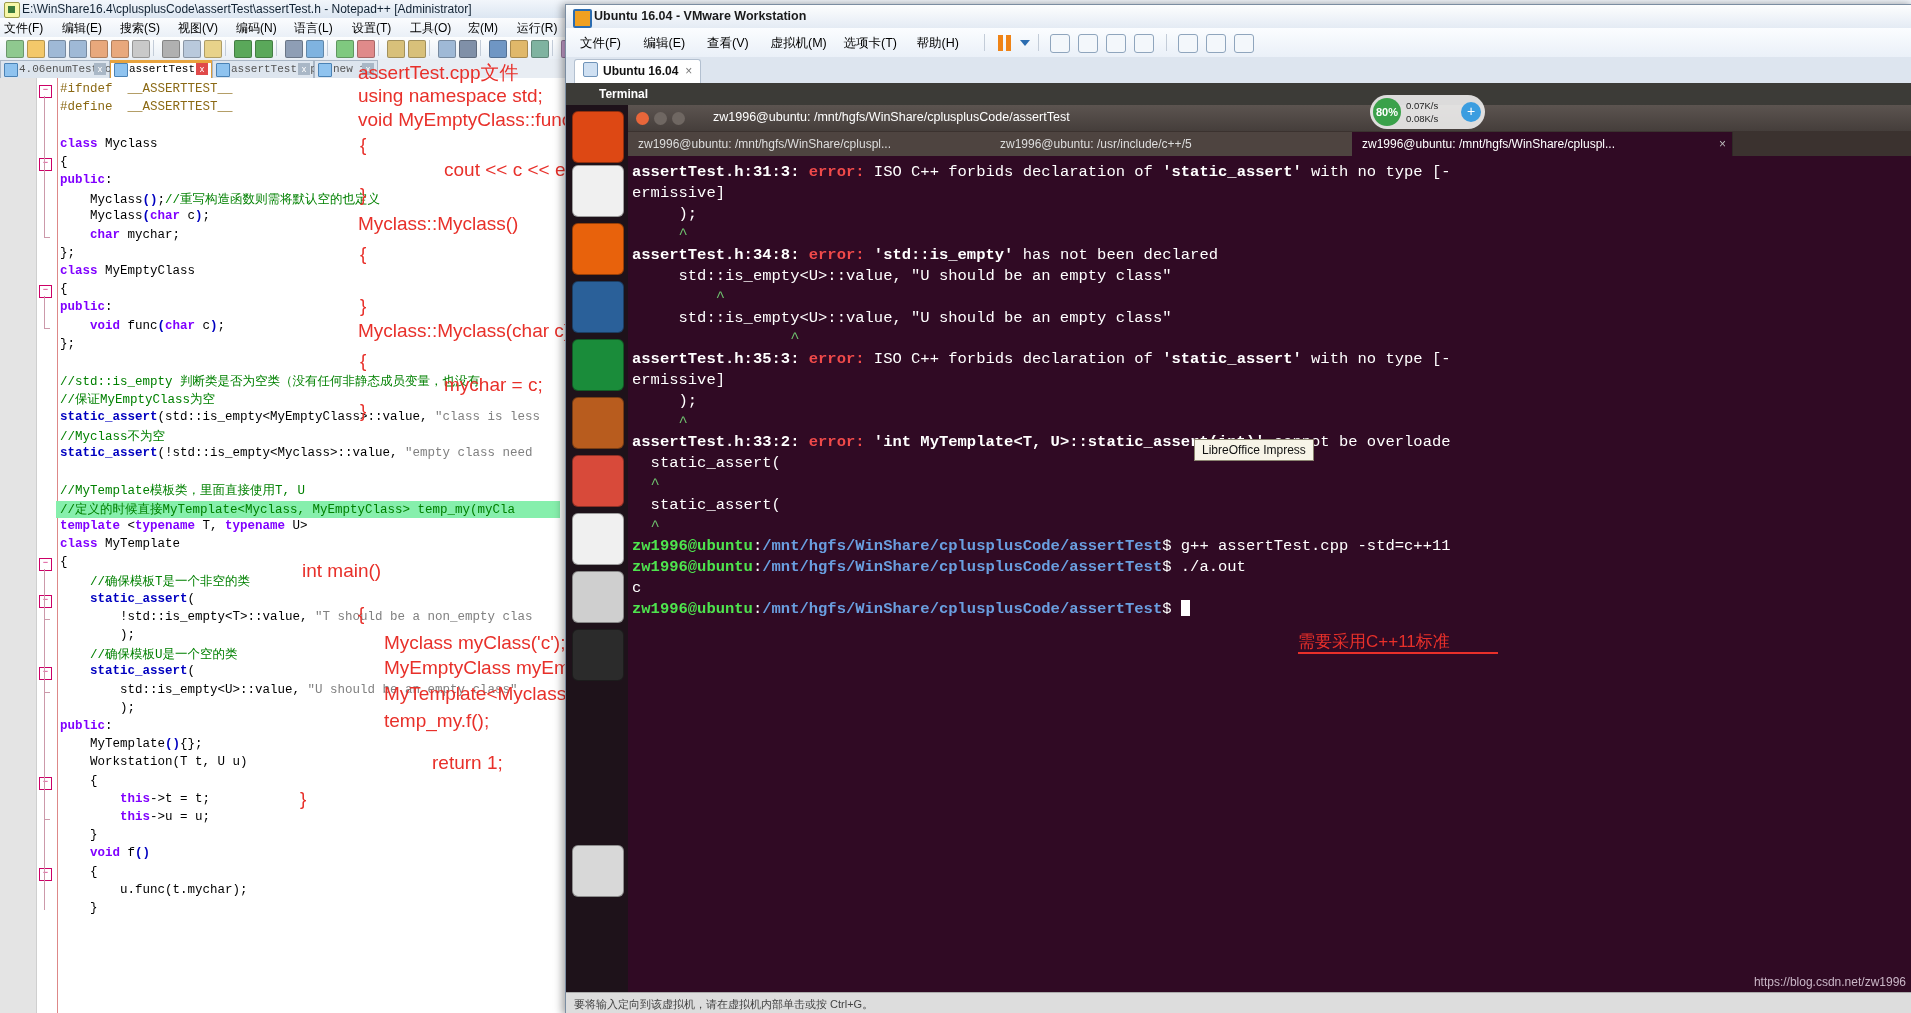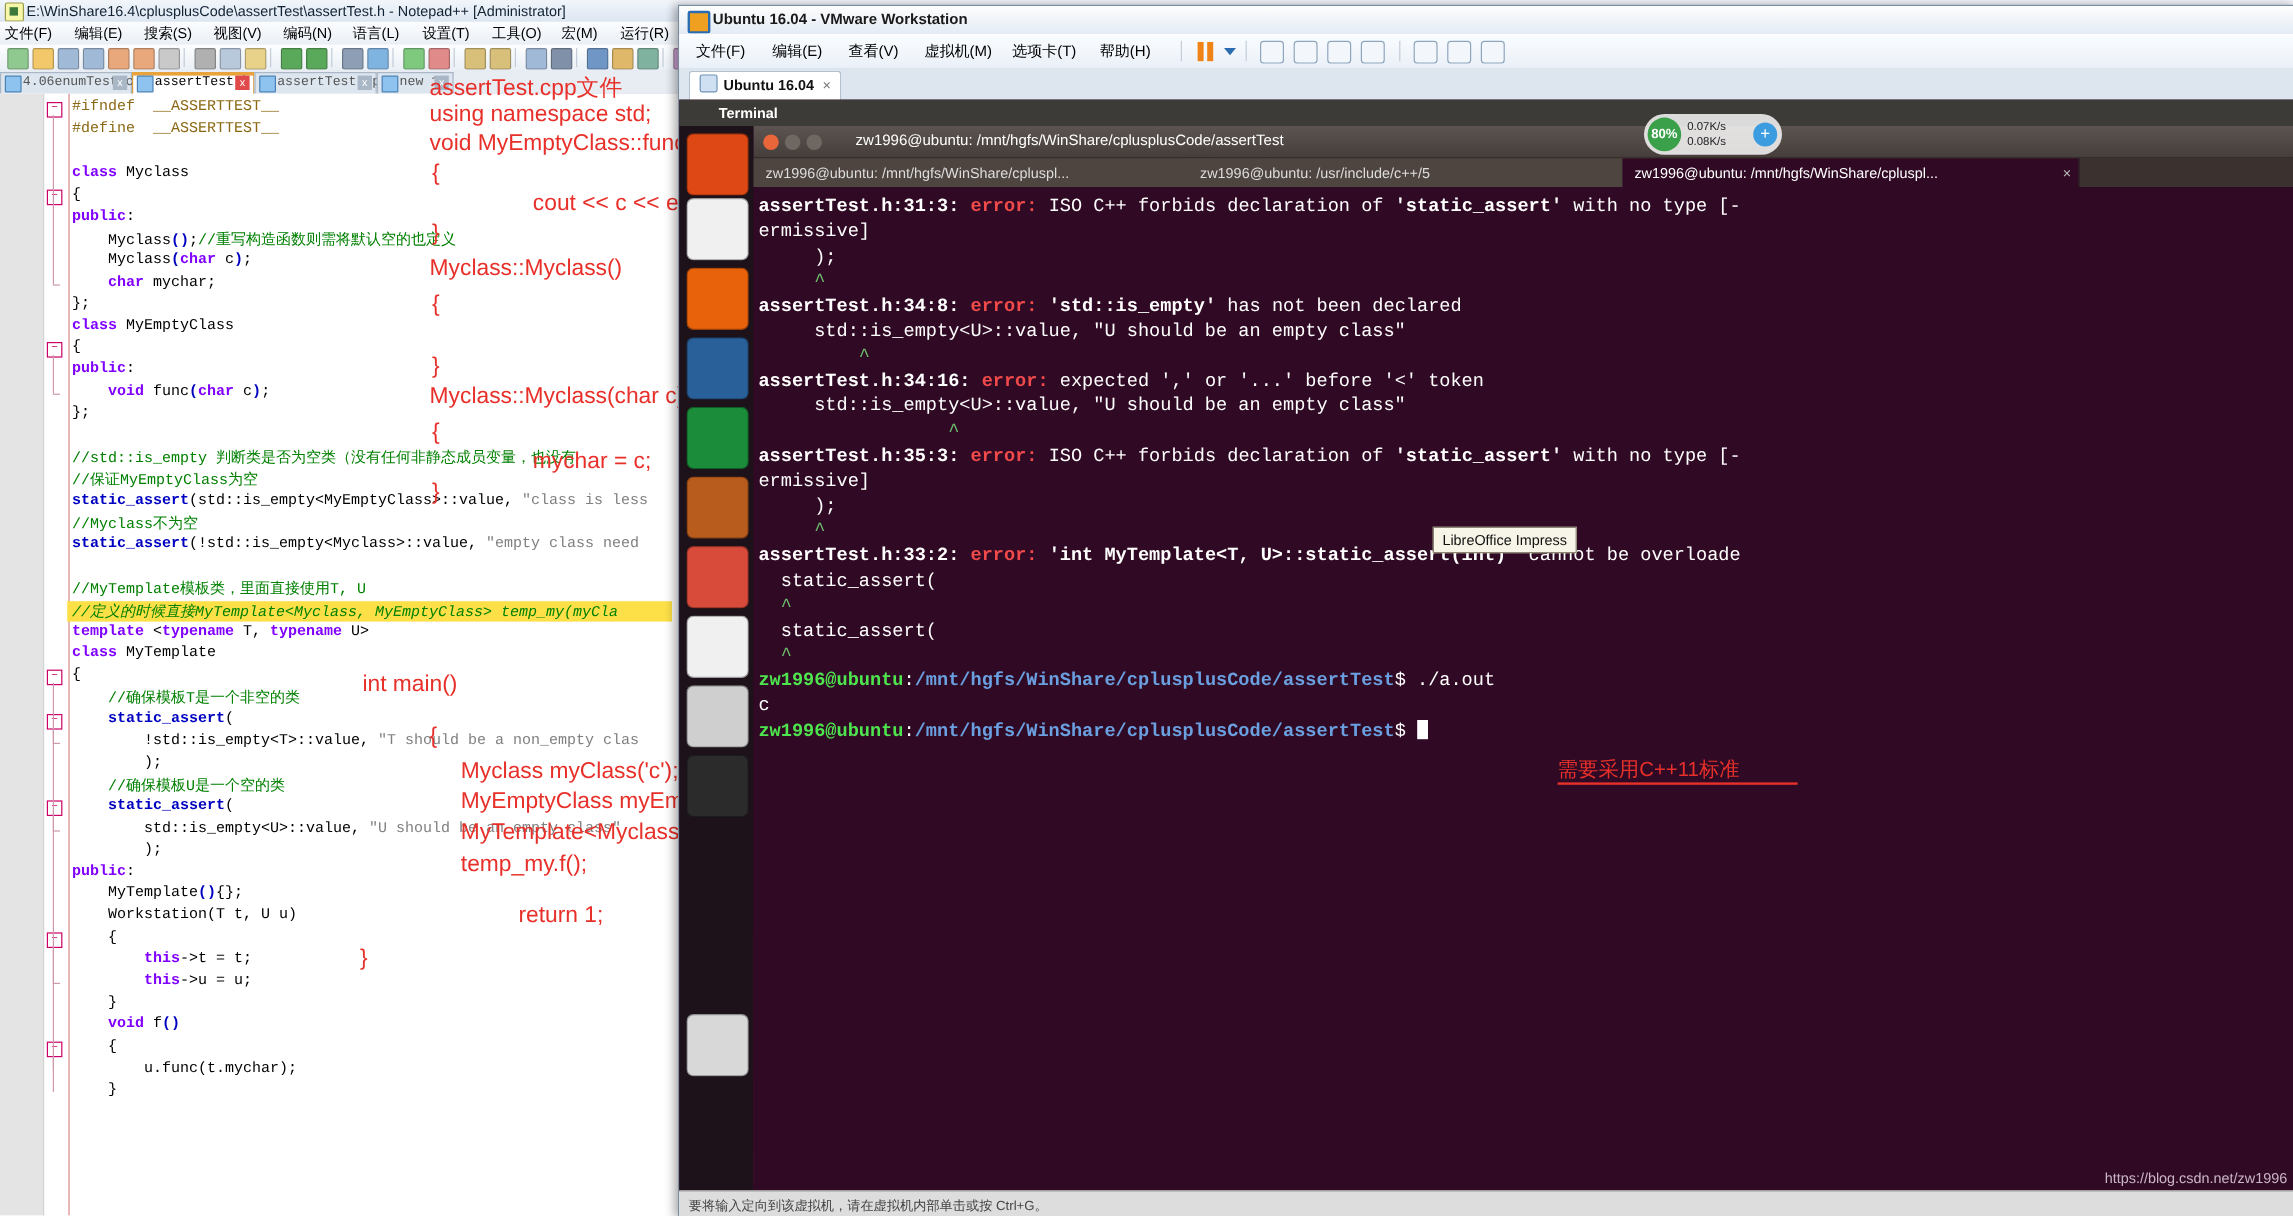--- a/index.html
+++ b/index.html
@@ -41,21 +41,21 @@
   #npp-editor{position:absolute;left:0;top:78px;width:1911px;height:935px;background:#fff;
      overflow:hidden;}
   #gutter{position:absolute;left:0;top:0;width:36px;height:935px;background:#e4e4e4;
      border-right:1px solid #cfcfcf;}
   #foldcol{position:absolute;left:37px;top:0;width:18px;height:935px;background:#fff;}
   #marginline{position:absolute;left:57px;top:0;width:1px;height:935px;background:#d88;}
   .ln{position:absolute;right:4px;font-family:"Liberation Mono",monospace;font-size:12px;
      color:#808080;text-align:right;}
   .cl{position:absolute;left:60px;font-family:"Liberation Mono",monospace;font-size:12.5px;
      white-space:pre;color:#000;}
-  .cl.hl{background:#fde047;font-style:italic;}
+  .cl.hl{background:#86efac;}
   .kw{color:#8000ff;font-weight:bold;}
   .kw2{color:#0000c0;font-weight:bold;}
   .cm{color:#008000;}
   .st{color:#808080;}
   .pre{color:#8b6914;}
   .fold{position:absolute;left:39px;width:11px;height:11px;border:1px solid #c06;
      background:#fff;color:#c06;font-size:9px;line-height:9px;text-align:center;
      font-family:"Liberation Mono",monospace;}
   .foldline{position:absolute;left:44px;width:1px;background:#c9a;}
   .foldend{position:absolute;left:44px;width:6px;height:1px;background:#c9a;}
@@ -437,36 +437,36 @@
       <div id="term-body">
           <div class="tline"><span class="t-file">assertTest.h:31:3: </span><span class="t-err">error: </span><span>ISO C++ forbids declaration of </span><span class="t-q">'static_assert'</span><span> with no type [-</span></div>
           <div class="tline"><span>ermissive]</span></div>
           <div class="tline"><span>     );</span></div>
           <div class="tline"><span class="t-green">     ^</span></div>
           <div class="tline"><span></span></div>
           <div class="tline"><span class="t-file">assertTest.h:34:8: </span><span class="t-err">error: </span><span class="t-q">'std::is_empty'</span><span> has not been declared</span></div>
           <div class="tline"><span>     std::is_empty&lt;U&gt;::value, "U should be an empty class"</span></div>
           <div class="tline"><span class="t-green">         ^</span></div>
           <div class="tline"><span></span></div>
-          <div class="tline"><span class="t-file">assertTest.h:34:16: </span><span class="t-err">error: </span><span>expected ',' or '...' before '&lt;' token</span></div>
           <div class="tline"><span>     std::is_empty&lt;U&gt;::value, "U should be an empty class"</span></div>
           <div class="tline"><span class="t-green">                 ^</span></div>
           <div class="tline"><span></span></div>
           <div class="tline"><span class="t-file">assertTest.h:35:3: </span><span class="t-err">error: </span><span>ISO C++ forbids declaration of </span><span class="t-q">'static_assert'</span><span> with no type [-</span></div>
           <div class="tline"><span>ermissive]</span></div>
           <div class="tline"><span>     );</span></div>
           <div class="tline"><span class="t-green">     ^</span></div>
           <div class="tline"><span></span></div>
           <div class="tline"><span class="t-file">assertTest.h:33:2: </span><span class="t-err">error: </span><span class="t-q">'int MyTemplate&lt;T, U&gt;::static_assert(int)'</span><span> cannot be overloade</span></div>
           <div class="tline"><span>  static_assert(</span></div>
           <div class="tline"><span class="t-green">  ^</span></div>
           <div class="tline"><span></span></div>
           <div class="tline"><span>  static_assert(</span></div>
           <div class="tline"><span class="t-green">  ^</span></div>
           <div class="tline"><span></span></div>
+          <div class="tline"><span class="t-prompt">zw1996@ubuntu</span><span>:</span><span class="t-path">/mnt/hgfs/WinShare/cplusplusCode/assertTest</span><span>$ g++ assertTest.cpp -std=c++11</span></div>
           <div class="tline"><span class="t-prompt">zw1996@ubuntu</span><span>:</span><span class="t-path">/mnt/hgfs/WinShare/cplusplusCode/assertTest</span><span>$ ./a.out</span></div>
           <div class="tline"><span>c</span></div>
           <div class="tline"><span class="t-prompt">zw1996@ubuntu</span><span>:</span><span class="t-path">/mnt/hgfs/WinShare/cplusplusCode/assertTest</span><span>$ </span><span id="term-caret"></span></div>
         </div>
     </div>
 
     <div id="tooltip">LibreOffice Impress</div>
 
     <div id="watermark">https://blog.csdn.net/zw1996</div>
   </div>

